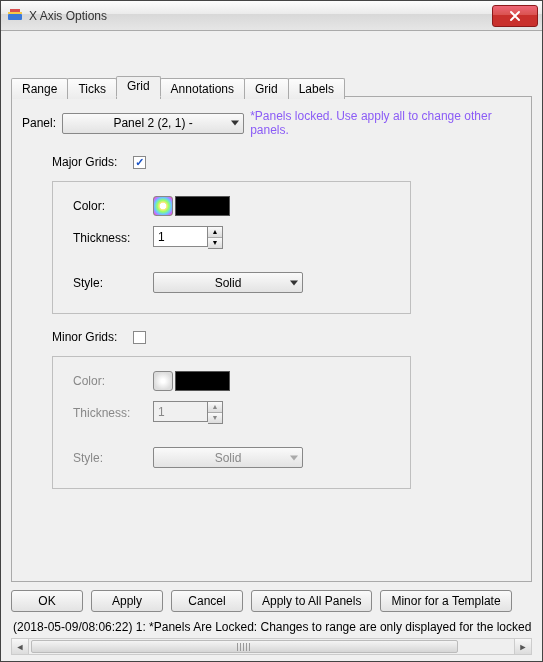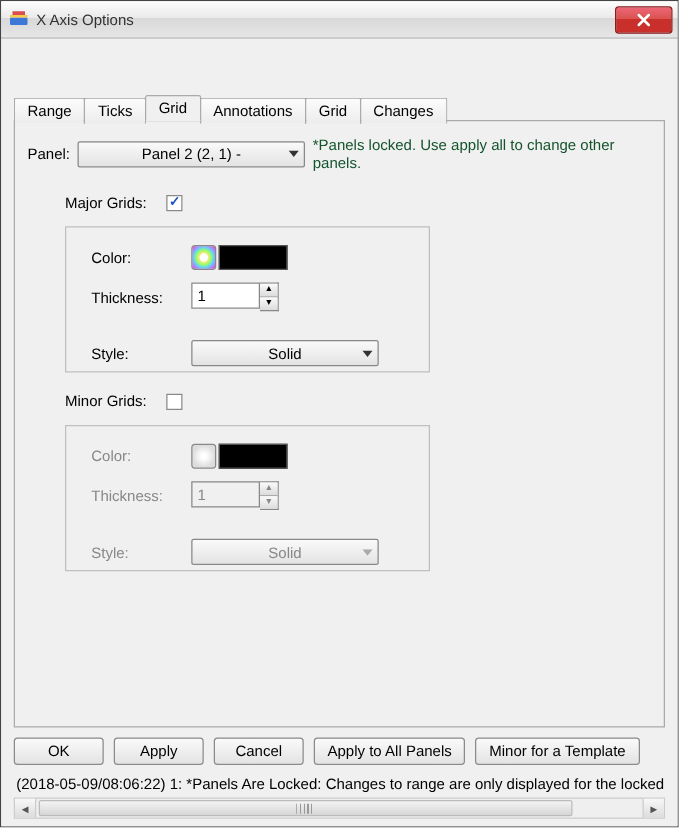--- a/index.html
+++ b/index.html
@@ -99,22 +99,22 @@
   .combo .arrow {
     position: absolute; right: 4px; top: 50%; transform: translateY(-50%);
     width: 0; height: 0;
     border-left: 4px solid transparent;
     border-right: 4px solid transparent;
     border-top: 5px solid #333;
   }
   .groupbox {
     border: 1px solid #bfbfbf;
     margin: 6px 10px 16px 30px;
-    padding: 14px 20px 4px 20px;
-    width: 292px;
+    padding: 14px 20px 20px 20px;
+    width: 359px;
   }
   .groupbox.disabled { color: #888; }
   .grid-row {
     display: flex;
     align-items: center;
     margin-bottom: 10px;
   }
   .grid-row:last-child { margin-bottom: 0; margin-top: 23px; }
   .grid-label { width: 80px; }
   .color-field {
@@ -156,21 +156,21 @@
   .checkbox {
     width: 13px; height: 13px;
     border: 1px solid #888; background: #fff;
     display: inline-flex; align-items: center; justify-content: center;
     margin-left: 10px;
   }
   .checkbox.checked::after {
     content: "✓"; font-size: 11px; color: #1a53c6; font-weight: bold;
     line-height: 1;
   }
-  .hint { color: #14532d; }
+  .hint { color: #8b5cf6; }
   .button-row {
     display: flex;
     gap: 8px;
     padding: 8px 0 6px 0;
     justify-content: flex-start;
   }
   .btn {
     height: 22px;
     background: linear-gradient(to bottom,#fafafa,#e3e3e3);
     border: 1px solid #8a8a8a;
@@ -242,21 +242,21 @@
   </div>
 
   <div class="content">
 
     <div class="tabs">
       <div class="tab">Range</div>
       <div class="tab">Ticks</div>
       <div class="tab active">Grid</div>
       <div class="tab">Annotations</div>
       <div class="tab">Grid</div>
-      <div class="tab">Changes</div>
+      <div class="tab">Labels</div>
     </div>
 
     <div class="tab-panel">
 
       <div class="row panel-row">
         <span>Panel:</span>
         <div class="combo" style="width:190px">
           <span>Panel 2 (2, 1) -</span>
           <span class="arrow"></span>
         </div>

